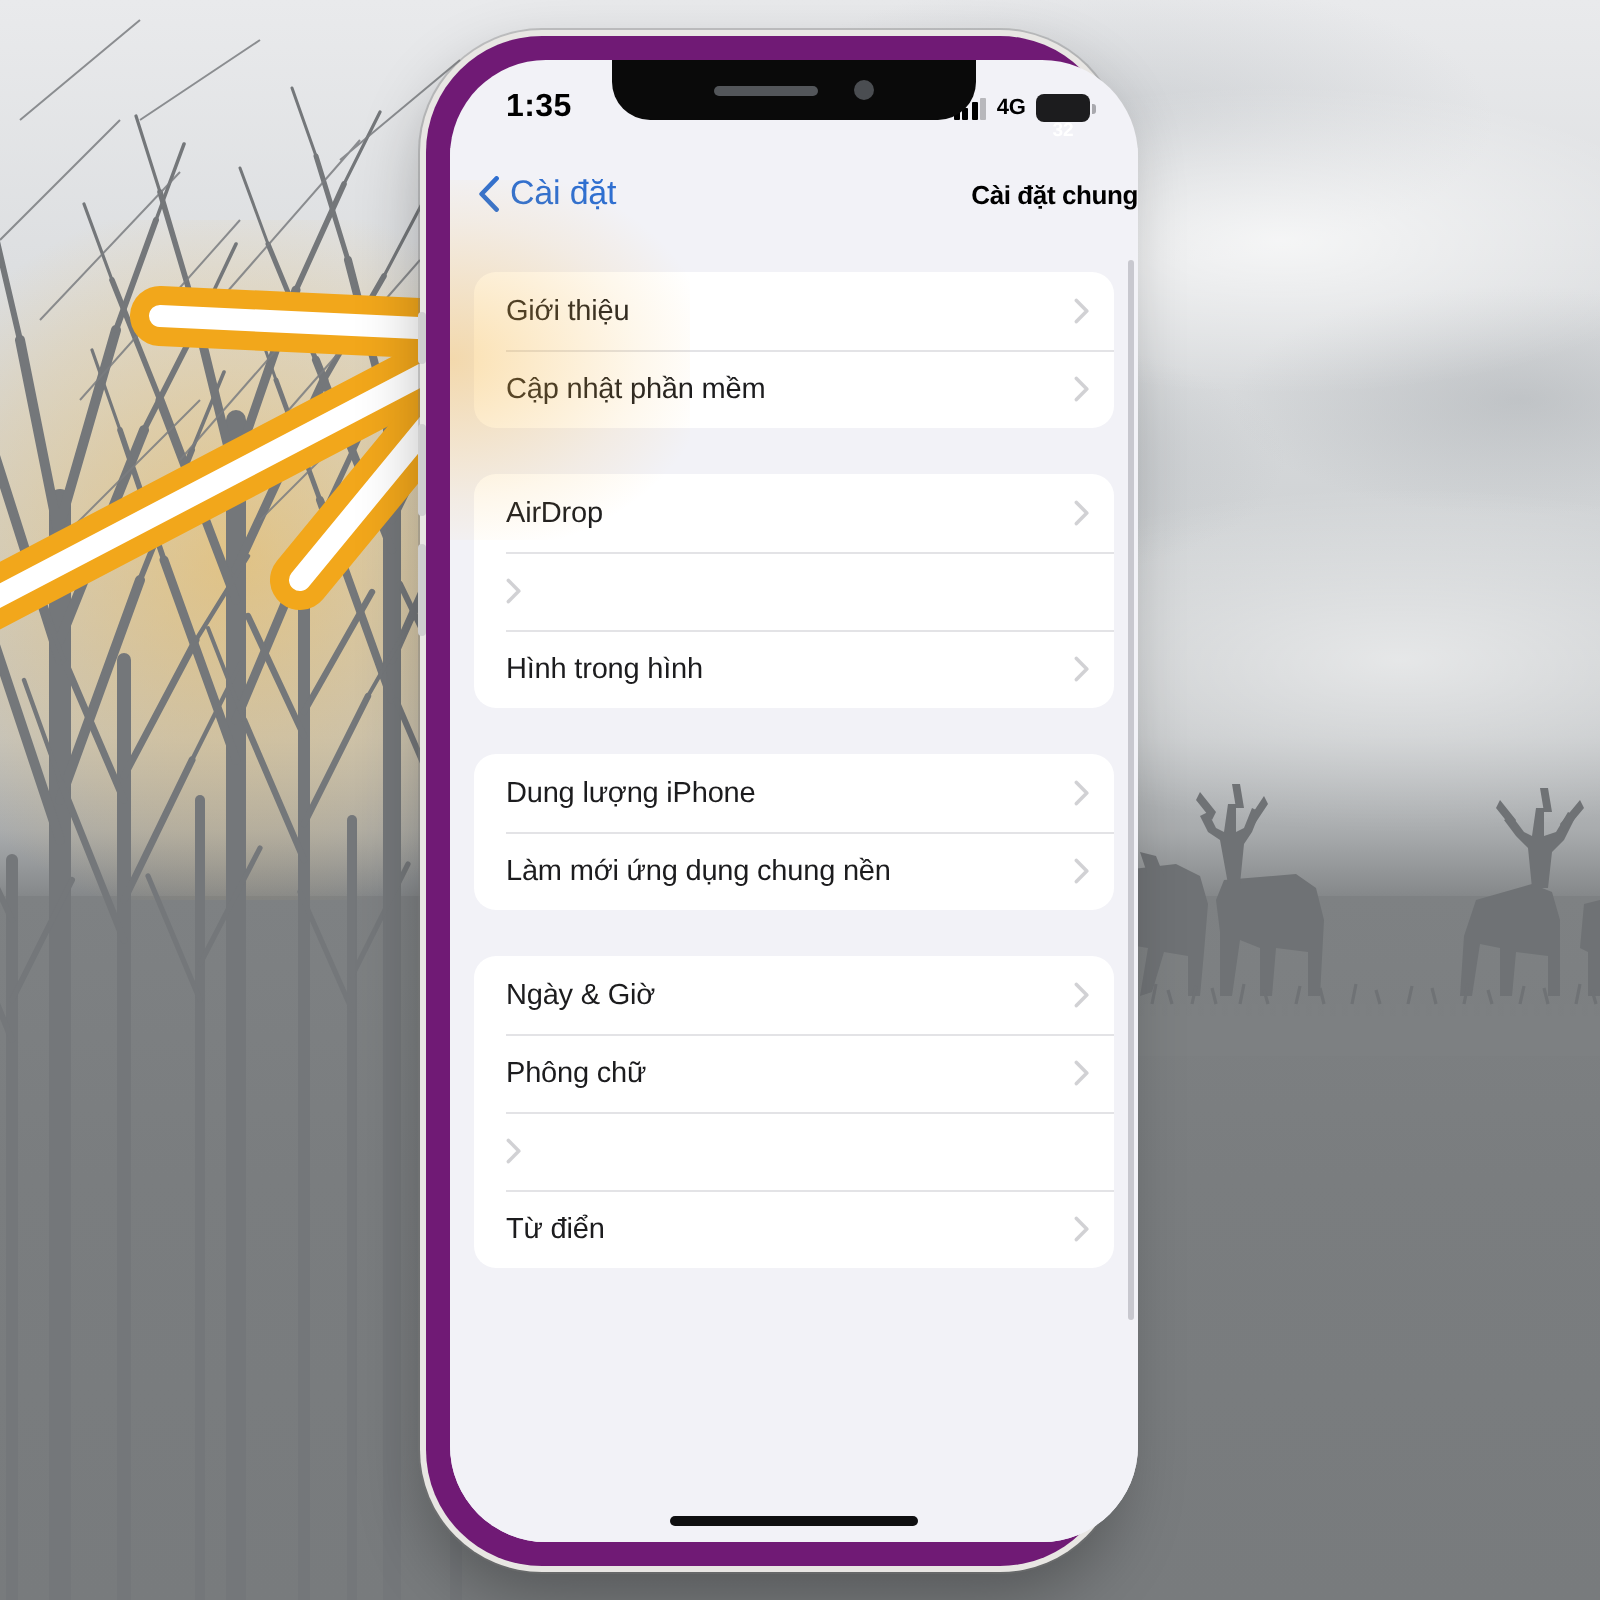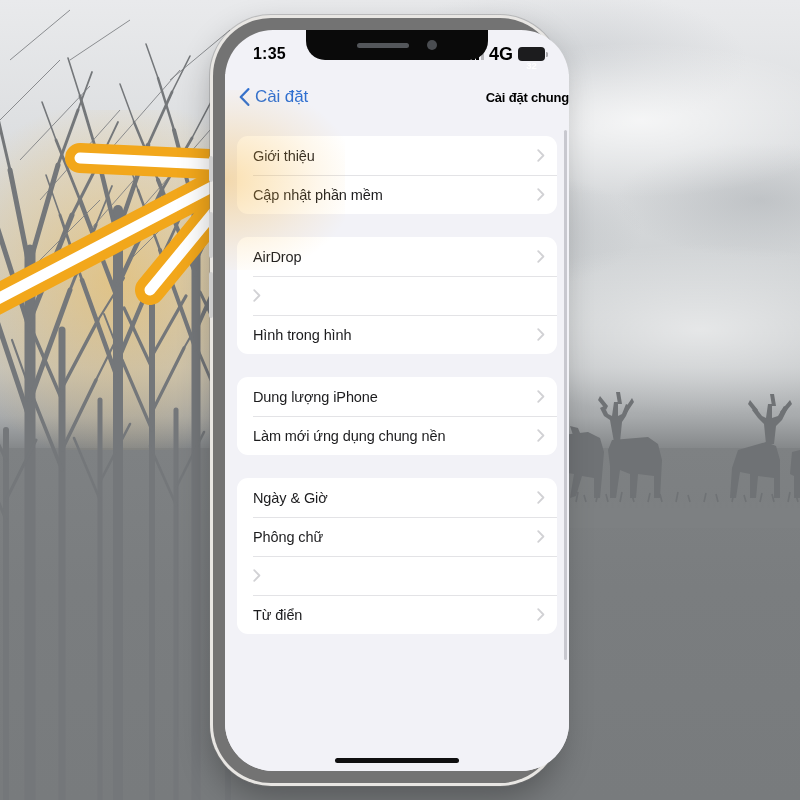--- a/index.html
+++ b/index.html
@@ -96,21 +96,21 @@
     width: 300px; height: 210px;
     pointer-events: none;
   }
 
   
   .phone {
     position: absolute;
     left: 213px; top: 18px;
     width: 345px; height: 765px;
     border-radius: 58px;
-    background: #737373;
+    background: #701a75;
     box-shadow:
       0 0 0 3px #e8e6e3,
       0 0 0 4px rgba(120,120,120,.35),
       0 14px 34px rgba(0,0,0,.30);
   }
   .phone-side-btn {
     position: absolute;
     background: #cfcfcf;
     border-radius: 2px;
   }
@@ -188,21 +188,21 @@
     display: block;
     width: 3px;
     background: #000;
     border-radius: .5px;
   }
   .sb-signal i:nth-child(1) { height: 4px; }
   .sb-signal i:nth-child(2) { height: 6px; }
   .sb-signal i:nth-child(3) { height: 8.5px; }
   .sb-signal i:nth-child(4) { height: 11px; background: #b8b8bc; }
   .sb-net {
-    font-size: 18px;
+    font-size: 11px;
     font-weight: bold;
   }
   .sb-batt {
     position: relative;
     width: 27px; height: 14px;
     border-radius: 4px;
     background: #1c1c1e;
     display: flex;
     align-items: center;
     justify-content: center;

